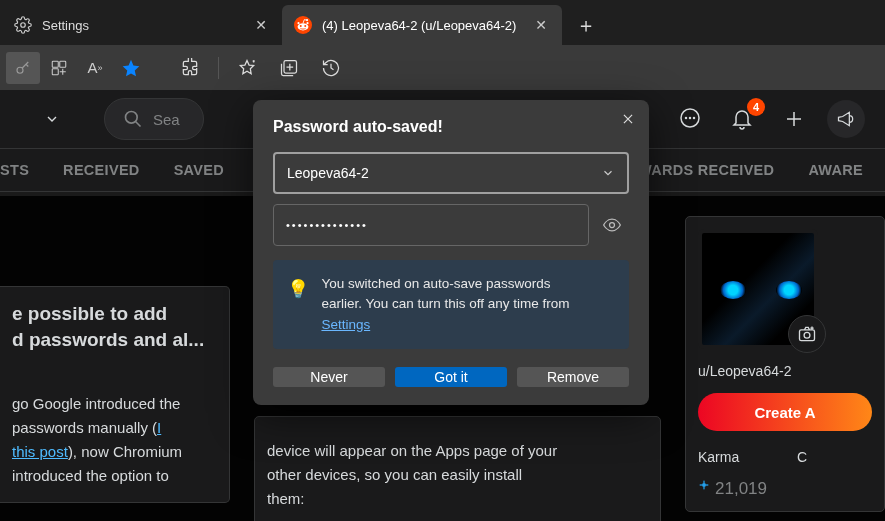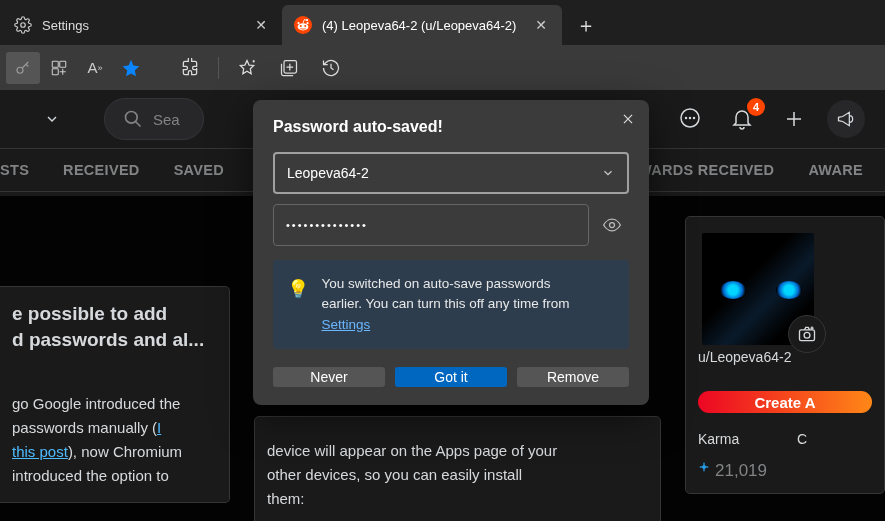--- a/index.html
+++ b/index.html
@@ -49,22 +49,22 @@
 .post-body { font-size: 15px; color: #d7dadc; line-height: 1.6; margin-top: 8px; }
 .link-inline { color: #4fbcff; text-decoration: underline; }
 
 .profile-card { background:#1a1a1b; border:1px solid #343536; border-radius:5px; padding:12px; }
 .avatar-wrap { position: relative; width: 120px; height: 120px; }
 .avatar { width: 120px; height: 120px; border-radius: 6px; background: linear-gradient(135deg,#000 40%,#0a1a2a 60%,#000 80%); position: relative; overflow: hidden; border:4px solid #1a1a1b;}
 .eye { position:absolute; width:26px; height:18px; border-radius: 50%; }
 .eye.l { left:18px; top:48px; background: radial-gradient(circle at 50% 50%, #00d4ff 30%, #0066cc 60%, #000 80%); }
 .eye.r { right:12px; top:48px; background: radial-gradient(circle at 50% 50%, #00d4ff 30%, #0066cc 60%, #000 80%); }
 .cam-btn { position: absolute; right: -8px; bottom: -4px; width: 38px; height: 38px; border-radius: 50%; background: #1a1a1b; border: 1px solid #343536; display: flex; align-items: center; justify-content: center; color: #d7dadc; }
-.username { font-size: 14px; font-weight: 500; color: #d7dadc; }
-.create-btn { margin-top: 26px; background: linear-gradient(90deg,#ec0623,#ff8717); color: #fff; font-weight: 700; font-size: 15px; height: 22px; border-radius: 30px; display: flex; align-items: center; justify-content: center; padding:0 20px; white-space:nowrap;}
+.username { font-size: 14px; font-weight: 500; color: #d7dadc; margin-top: 14px; }
+.create-btn { margin-top: 14px; background: linear-gradient(90deg,#ec0623,#ff8717); color: #fff; font-weight: 700; font-size: 15px; height: 38px; border-radius: 30px; display: flex; align-items: center; justify-content: center; padding:0 20px; white-space:nowrap;}
 .stats-row { display: flex; gap: 30px; margin-top: 18px; }
 .stat-lbl { font-size: 14px; font-weight:500; color: #d7dadc; }
 .stat-val { font-size: 17px; color: #818384; display:flex; gap:5px; margin-top:14px;}
 
 
 .popup { position: absolute; left: 253px; top: 100px; width: 396px; background: #3b3b3b; border-radius: 8px; box-shadow: 0 10px 40px rgba(0,0,0,.6); padding: 18px 20px 18px; z-index: 100; color: #fff; }
 .popup-close { position: absolute; right: 14px; top: 12px; color: #ddd; cursor: pointer; font-size:14px;}
 .popup-title { font-size: 16px; font-weight: 700; margin-bottom: 16px; }
 .popup-field { width: 100%; height: 42px; background: transparent; border: 2px solid #888; border-radius: 4px; padding: 0 12px; font-size: 14px; color: #fff; display: flex; align-items: center; margin-bottom: 10px; position:relative;}
 .popup-field.sel { border-color:#a0a0a0;}

